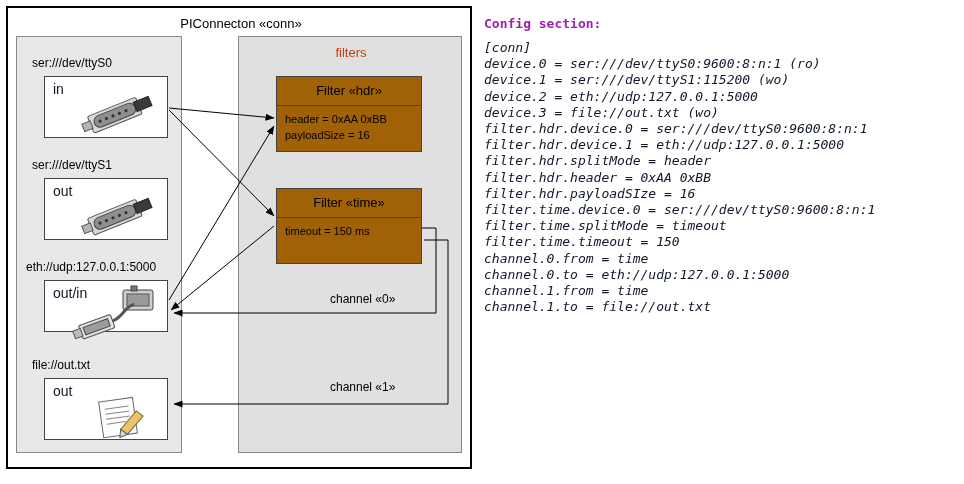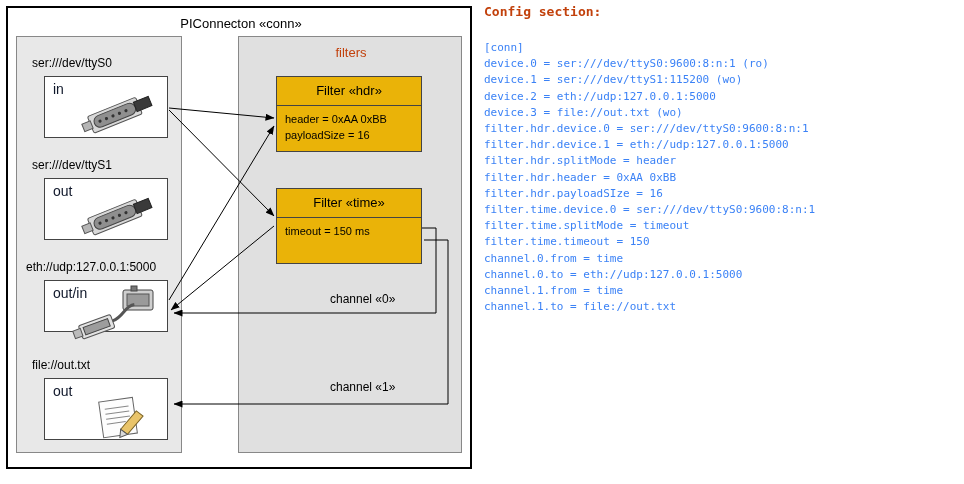--- a/index.html
+++ b/index.html
@@ -15,30 +15,30 @@
   .devices-panel{position:absolute;left:16px;top:36px;width:166px;height:417px;background:#e8e8e8;border:1px solid #888;box-sizing:border-box;}
 
   .dev-label{position:absolute;font-size:12px;color:#000;white-space:nowrap;}
   .dev-box{position:absolute;background:#ffffff;border:1px solid #444;box-sizing:border-box;}
   .dev-box .cap{position:absolute;left:8px;top:4px;font-size:14px;color:#0f172a;}
 
   
   .filters-panel{position:absolute;left:238px;top:36px;width:224px;height:417px;background:#e0e0e0;border:1px solid #888;box-sizing:border-box;}
   .filters-title{position:absolute;left:0;top:8px;width:224px;text-align:center;font-size:13px;color:#c2410c;}
 
-  .filter-box{position:absolute;background:#eab308;border:1px solid #444;box-sizing:border-box;}
+  .filter-box{position:absolute;background:#a16207;border:1px solid #444;box-sizing:border-box;}
   .filter-box .ftitle{position:absolute;left:0;top:6px;width:100%;text-align:center;font-size:13px;color:#000;}
   .filter-box .fsep{position:absolute;left:0;width:100%;border-top:1px solid #444;}
   .filter-box .fline{position:absolute;left:8px;font-size:11px;color:#000;white-space:nowrap;}
 
   .channel-label{position:absolute;font-size:12px;color:#000;white-space:nowrap;}
 
   
-  .cfg-title{position:absolute;left:484px;top:4px;font-size:13px;font-weight:bold;color:#c2410c;font-family:"DejaVu Sans Mono",monospace;}
-  .cfg-pre{position:absolute;left:484px;top:40px;font-family:"DejaVu Sans Mono",monospace;font-size:11px;line-height:16.2px;color:#3b82f6;white-space:pre;}
+  .cfg-title{position:absolute;left:484px;top:16px;font-size:13px;font-weight:bold;color:#a21caf;font-family:"DejaVu Sans Mono",monospace;}
+  .cfg-pre{position:absolute;left:484px;top:40px;font-family:"DejaVu Sans Mono",monospace;font-size:13px;line-height:16.2px;color:#0f172a;white-space:pre;font-style:italic;}
 
   svg.arrows{position:absolute;left:0;top:0;width:964px;height:484px;pointer-events:none;}
 
   
   .icon-wrap{position:absolute;}
 </style>
 </head>
 <body>
 
 <div class="root">

